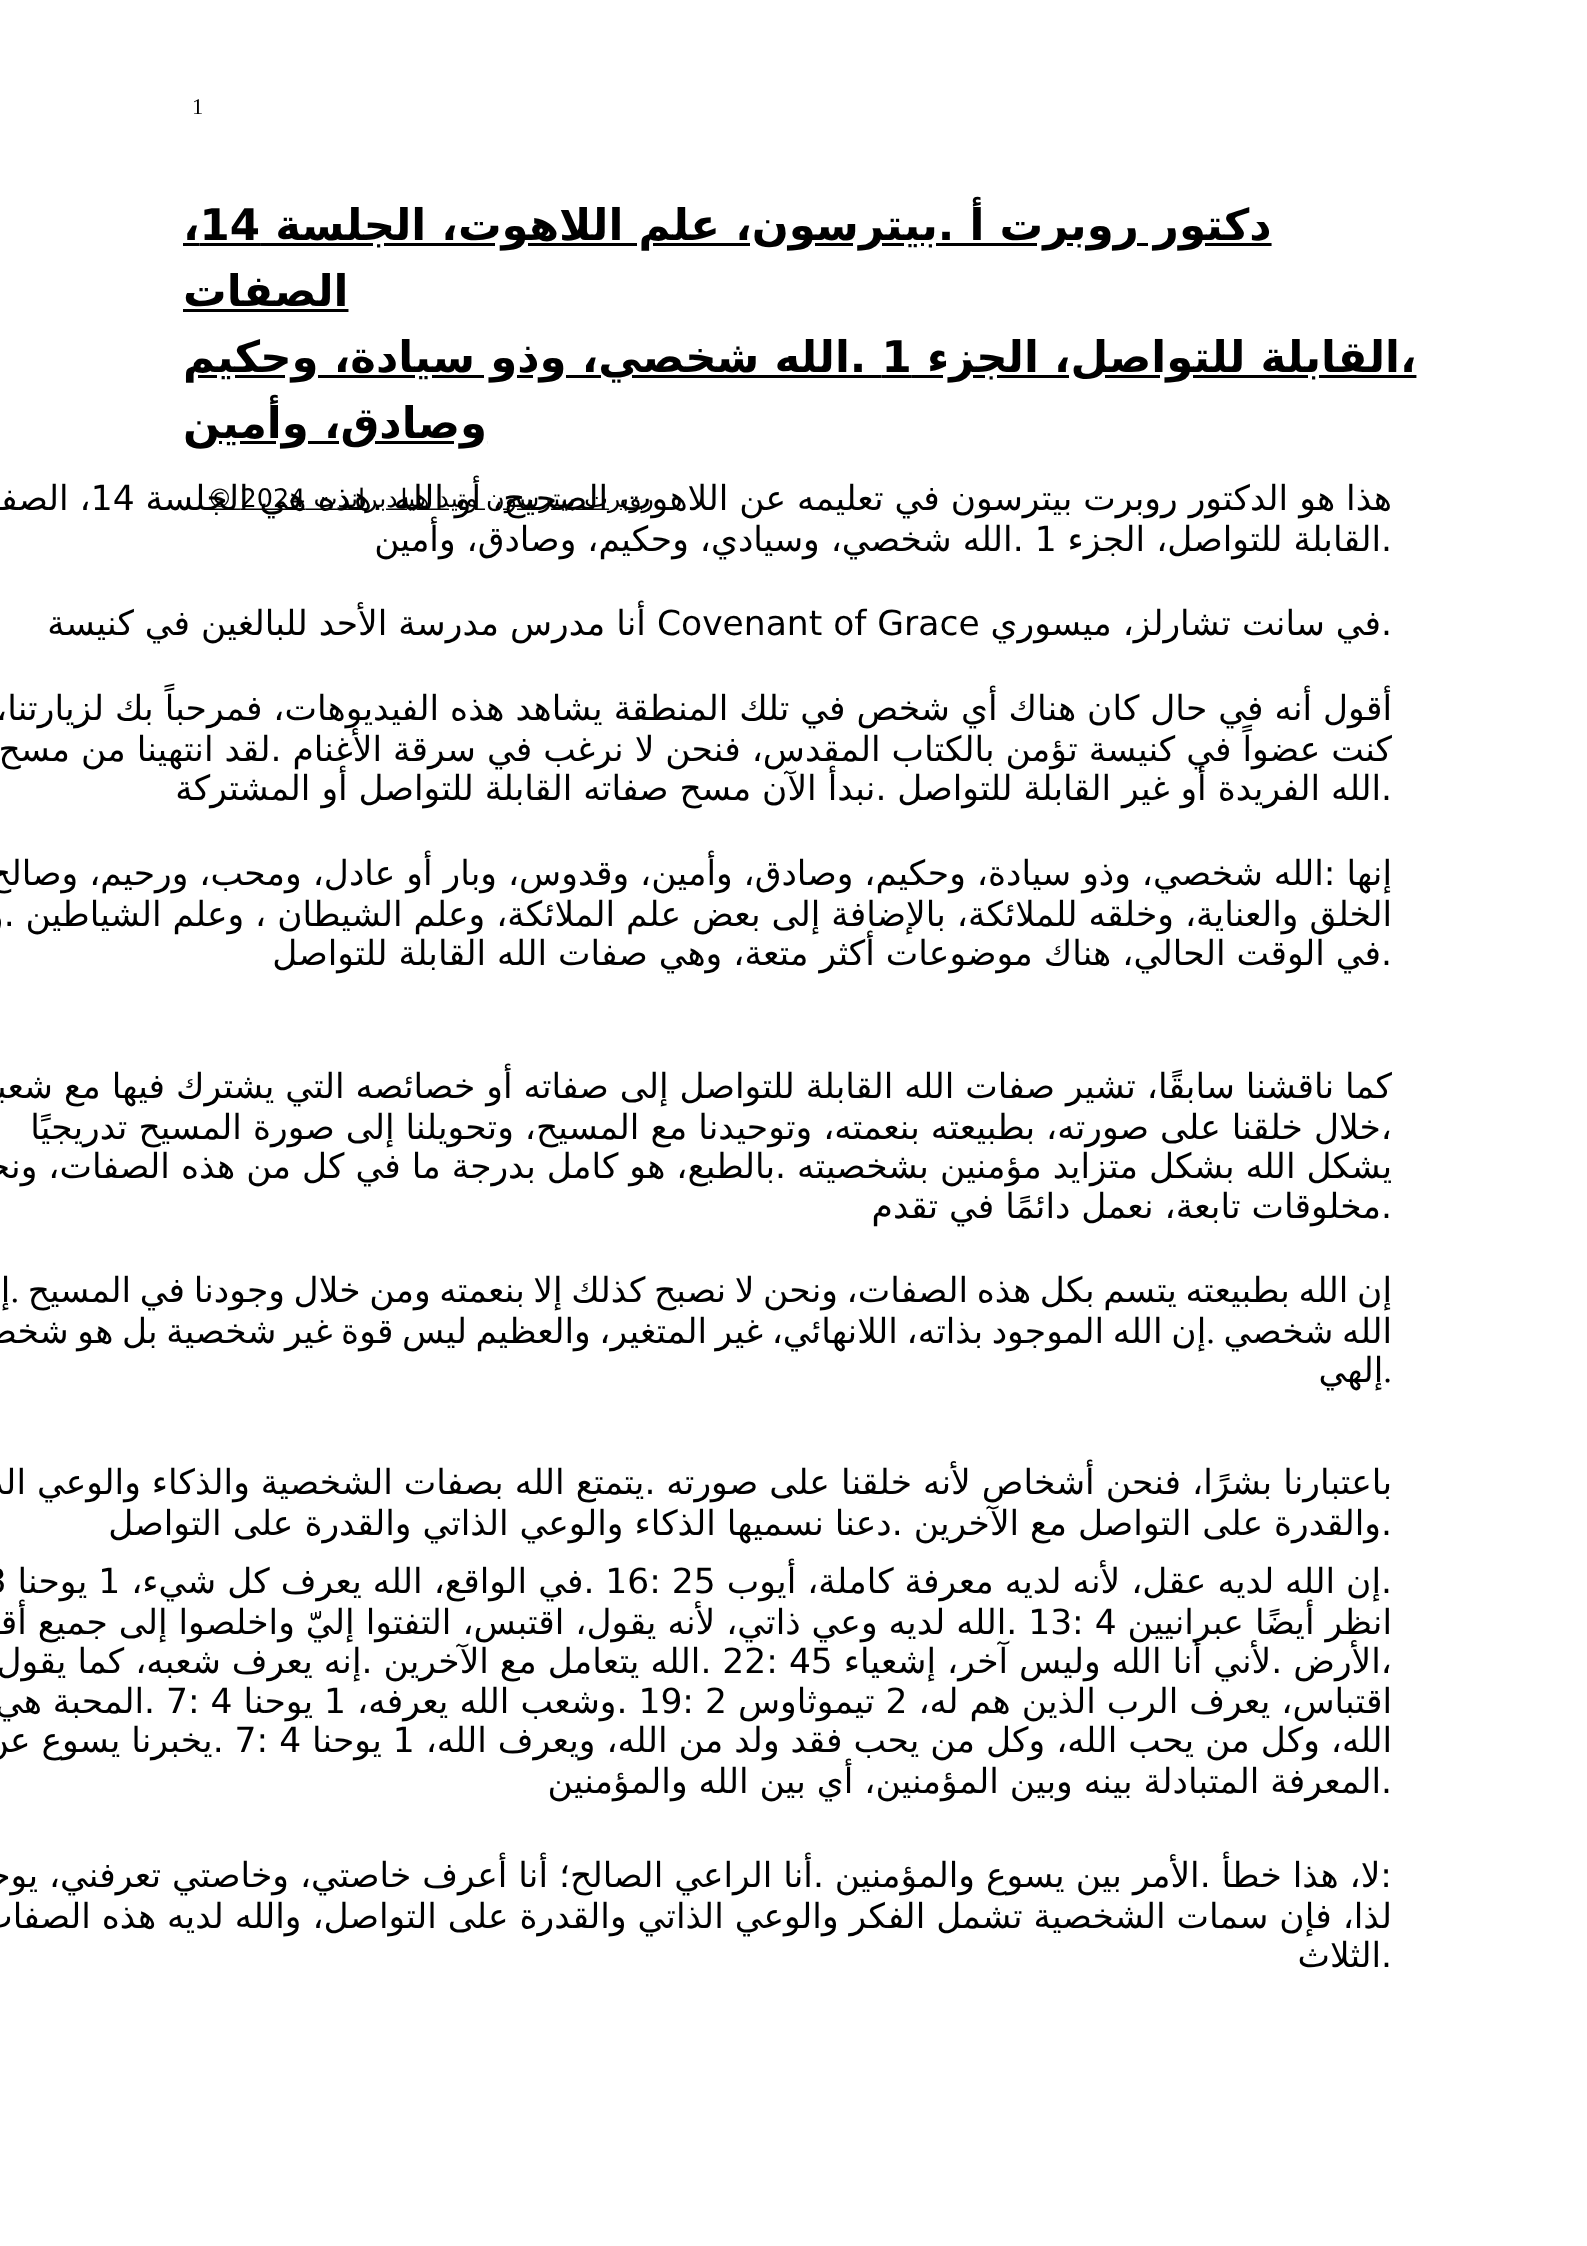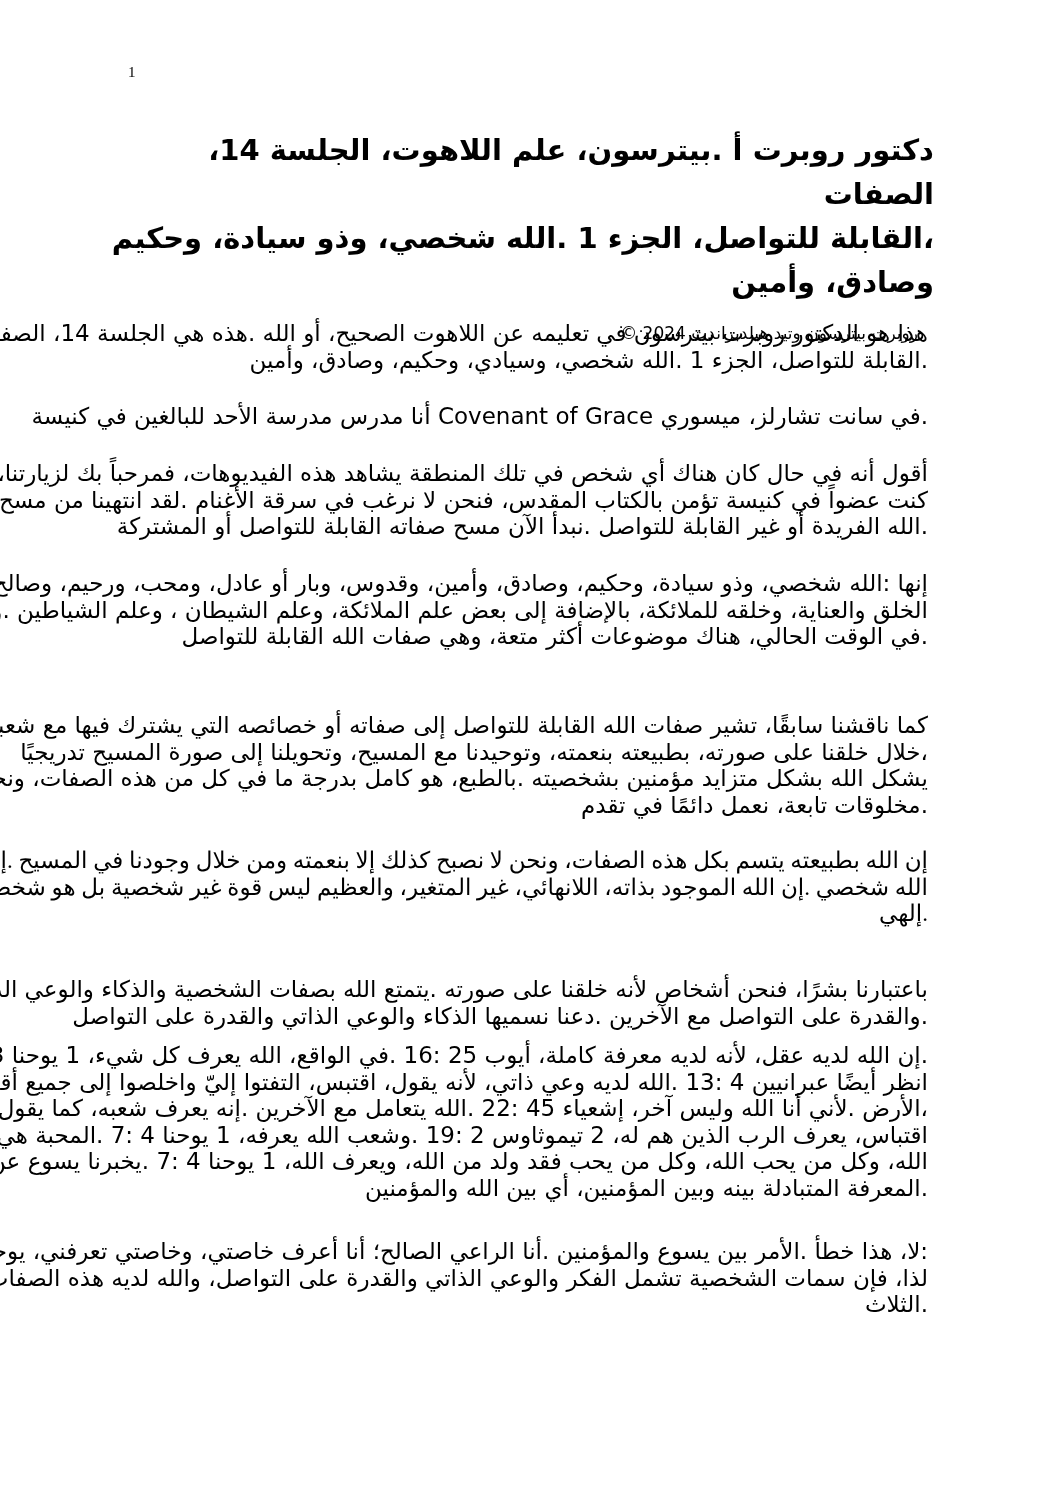--- a/index.html
+++ b/index.html
@@ -17,25 +17,26 @@
     }
     .page-number {
       position: absolute;
       left: 128px;
       top: 64px;
       font-family: "Liberation Serif", "DejaVu Serif", serif;
       font-size: 15px;
     }
     .title-block {
       position: absolute;
-      left: 94px;
+      left: 122px;
       width: 840px;
       top: 128px;
-      text-align: right;
+      text-align: left;
       direction: rtl;
+      text-decoration: underline;
     }
     .title {
       font-size: 29px;
       font-weight: bold;
       line-height: 44px;
       margin: 0;
     }
     .copyright {
       font-size: 17px;
       line-height: 26px;

